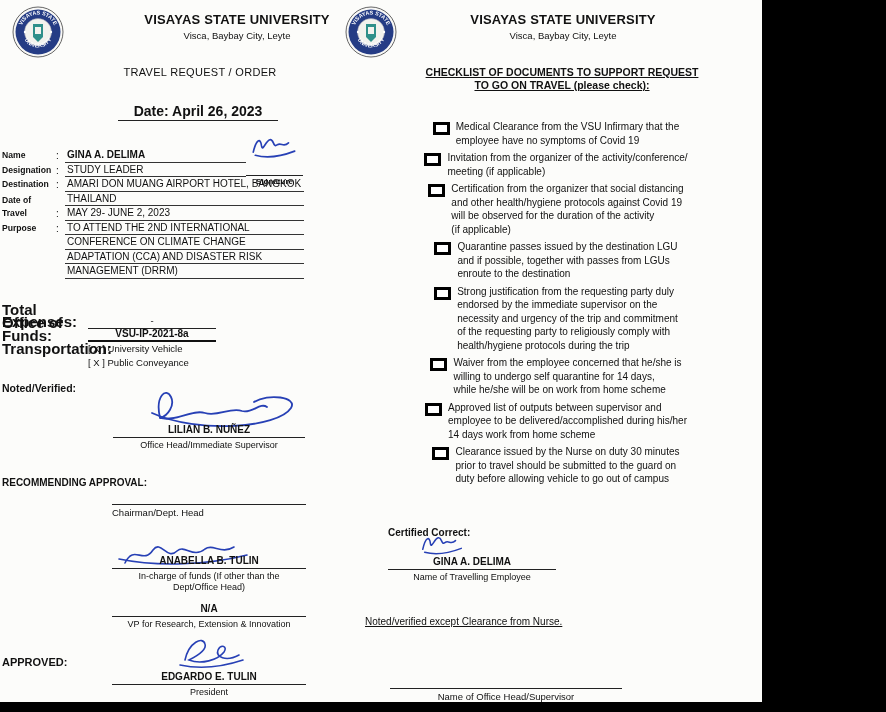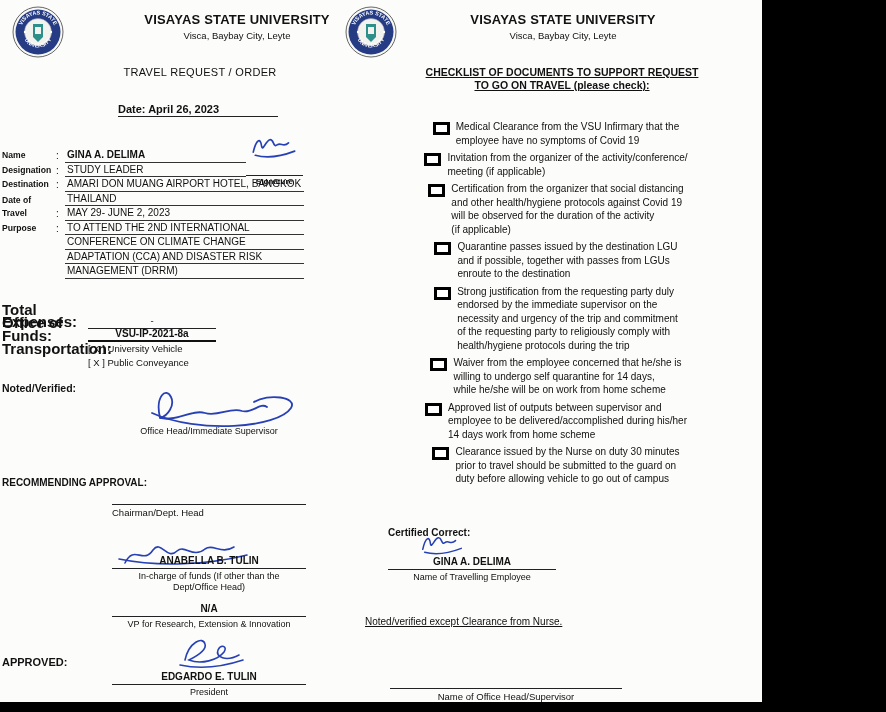--- a/index.html
+++ b/index.html
@@ -14,21 +14,21 @@
   
   .seal{width:52px;height:52px;}
   .seal-left{position:absolute;left:12px;top:6px;}
   .seal-right{position:absolute;left:345px;top:6px;}
   .l-head{position:absolute;left:70px;top:12px;width:334px;text-align:center;}
   .r-head{position:absolute;left:403px;top:12px;width:320px;text-align:center;}
   .uni{font-size:13px;font-weight:bold;letter-spacing:.2px;}
   .addr{font-size:9.5px;margin-top:3px;}
   .l-title{position:absolute;left:40px;top:66px;width:320px;text-align:center;font-size:11px;font-weight:normal;letter-spacing:.3px;}
   .r-title{position:absolute;left:362px;top:66px;width:400px;text-align:center;font-size:10.5px;font-weight:bold;white-space:pre-line;line-height:13px;text-decoration:underline;}
-  .l-date{position:absolute;left:118px;top:103px;width:160px;font-size:11px;font-weight:bold;border-bottom:1px solid #222;padding-bottom:1px;}
+  .l-date{position:absolute;left:118px;top:103px;width:160px;text-align:center;font-size:14px;font-weight:bold;border-bottom:1px solid #222;padding-bottom:1px;}
 
   
   .form-block{position:absolute;left:2px;top:148px;width:302px;font-size:10px;}
   .frow{display:flex;height:14.5px;align-items:flex-end;}
   .flabel{width:54px;font-weight:bold;font-size:8.6px;line-height:13.5px;flex-shrink:0;}
   .fcolon{width:9px;font-size:10px;line-height:13.5px;flex-shrink:0;}
   .fvalue{flex:1;border-bottom:1px solid #333;line-height:13.5px;padding-left:2px;white-space:nowrap;overflow:hidden;}
   .short{margin-right:58px;}
 
   .sig-block{position:absolute;left:246px;top:131px;width:57px;}
@@ -181,20 +181,21 @@
       <span class="topt">[ X ] Public Conveyance</span>
     </div>
   </div>
 
   <div class="noted-label">Noted/Verified:</div>
   <svg class="sig sig-nunez" style="left:128px;top:382px" width="185" height="50" viewBox="0 0 185 50">
     <path d="M32 36 C27 14 38 5 43 15 C47 23 40 34 32 36 C48 40 64 27 77 31 C90 35 102 25 114 29 C124 32 132 20 139 25"></path>
     <path d="M24 31 C70 52 150 46 163 26 C170 15 140 11 126 20"></path>
   </svg>
   <div class="noted-name name-block">
+    <div class="nm">LILIAN B. NUÑEZ</div>
     <div class="tt">Office Head/Immediate Supervisor</div>
   </div>
 
   <div class="recommending-label">RECOMMENDING APPROVAL:</div>
 
   <div class="chair-block">Chairman/Dept. Head</div>
 
   <svg class="sig" style="left:112px;top:537px" width="140" height="36" viewBox="0 0 140 36">
     <path d="M13 26 C22 7 31 28 41 13 C49 2 55 24 65 14 C73 7 81 22 93 12 C101 6 109 18 122 10"></path>
     <path d="M7 22 C46 30 96 28 135 18"></path>

